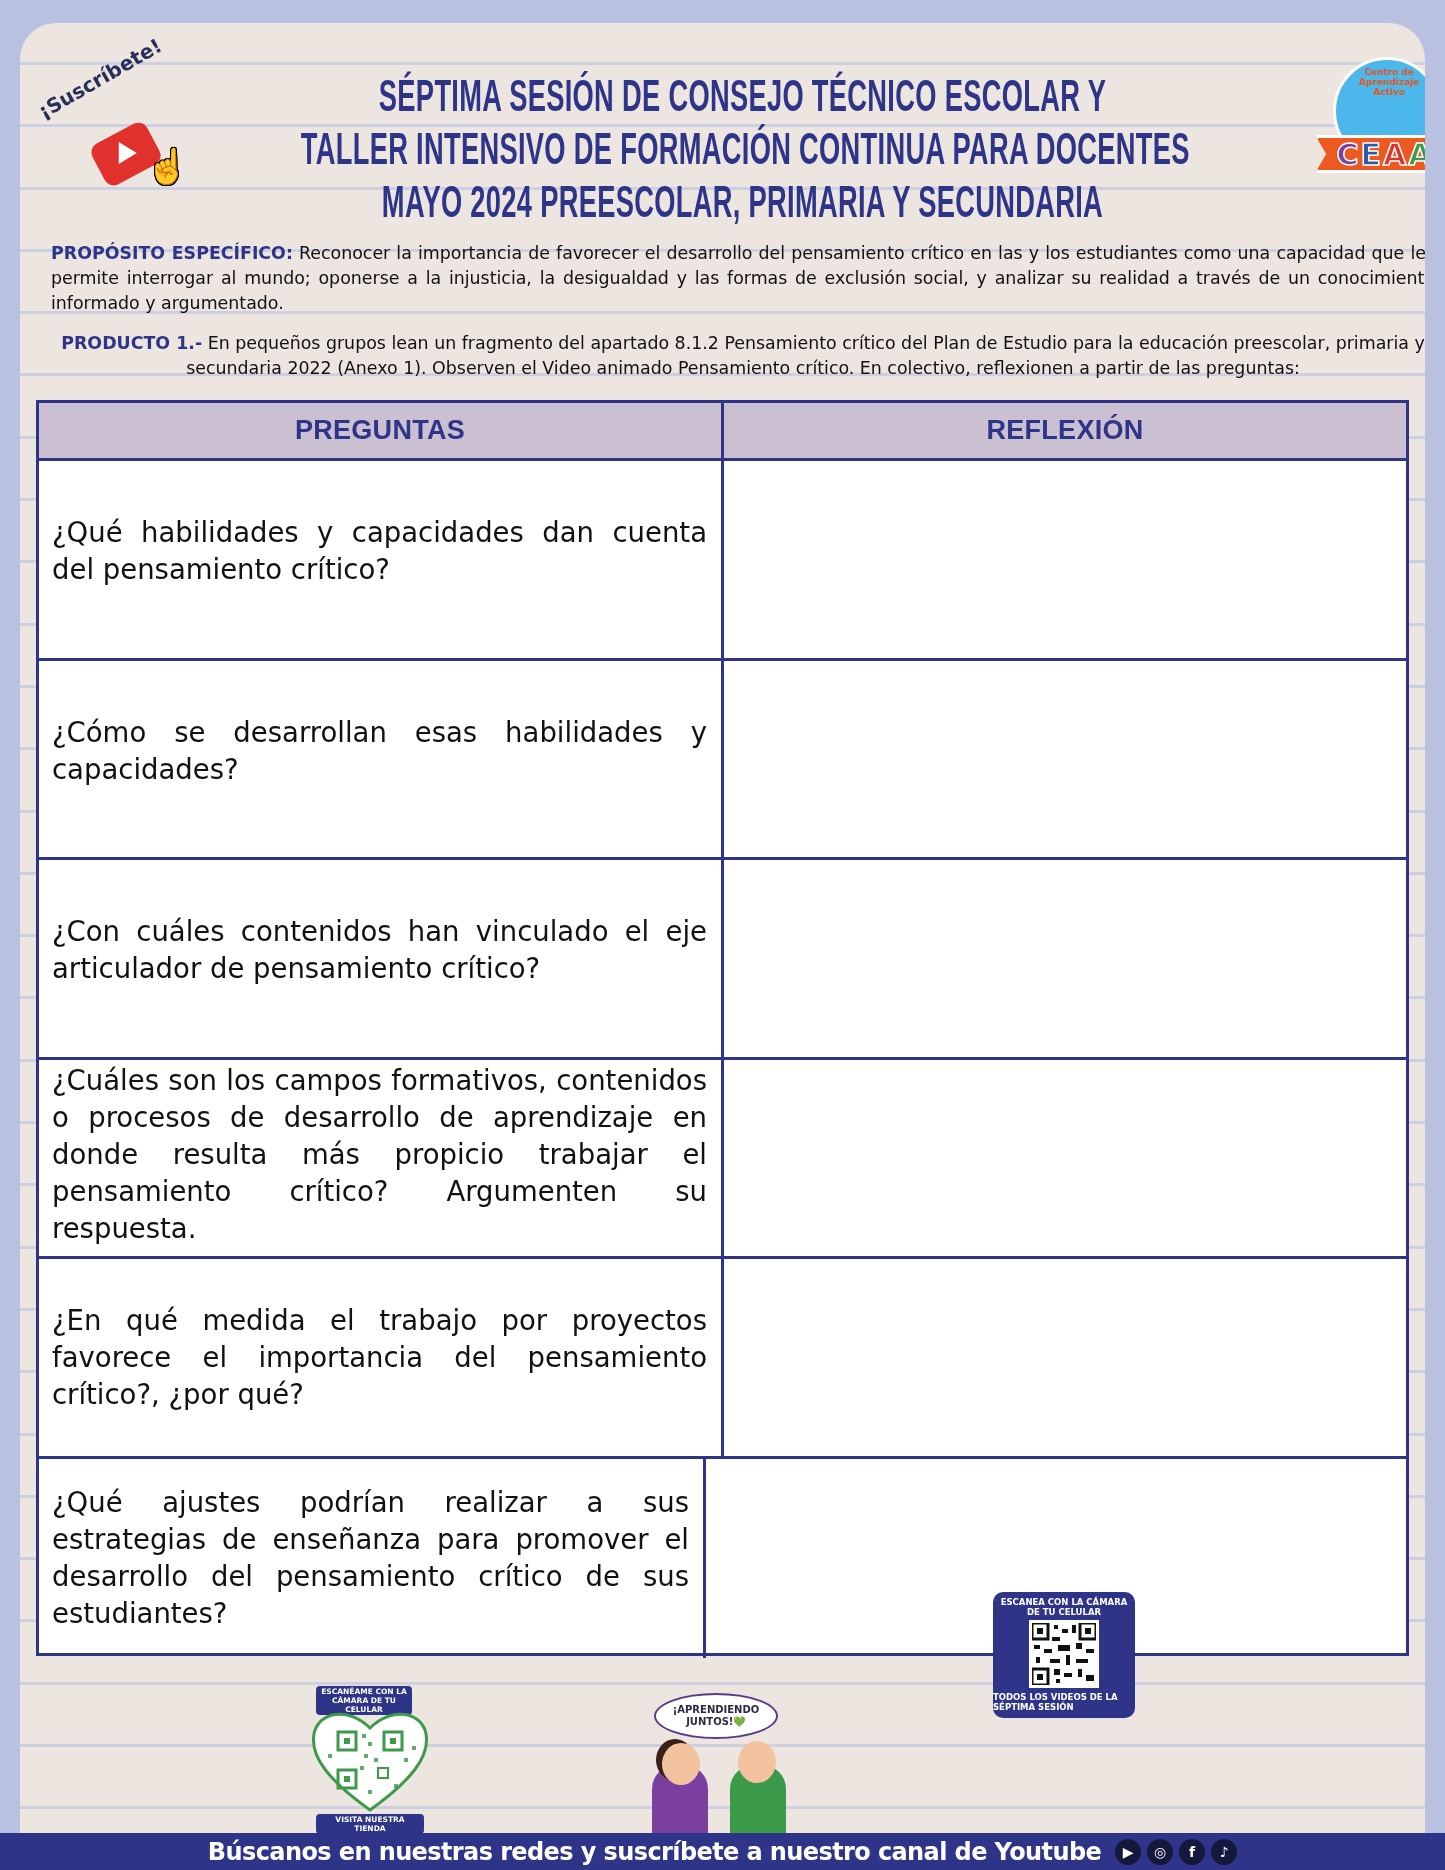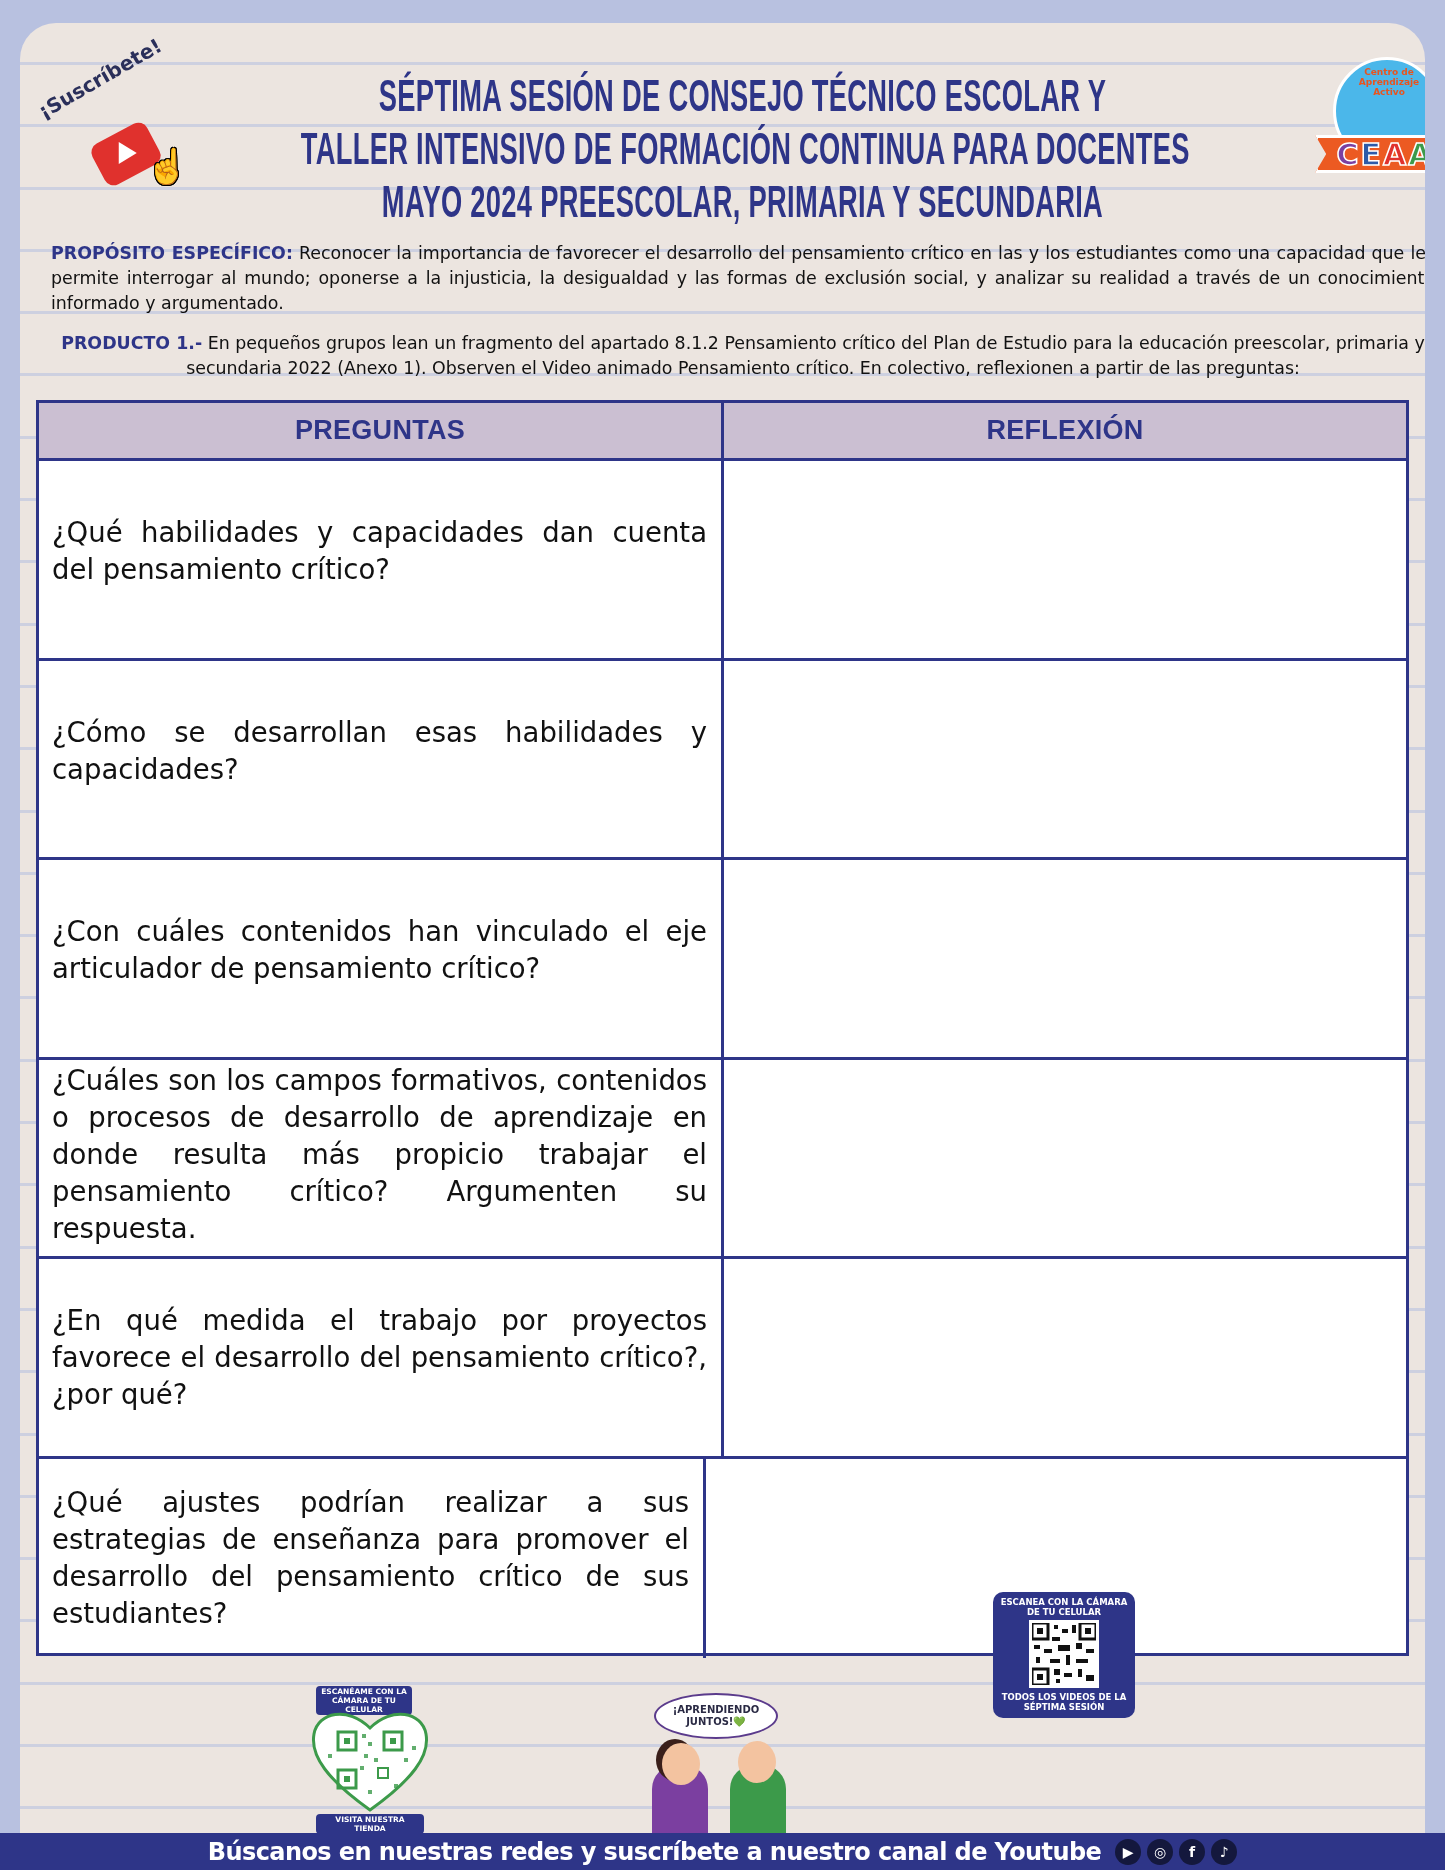--- a/index.html
+++ b/index.html
@@ -187,21 +187,21 @@
     background: #2e3588; border-radius: 10px;
   }
   .videos-qr .t1 {
     position: absolute; left: 0; right: 0; top: 5px;
     color: #fff; font-family: "DejaVu Sans", sans-serif; font-weight: bold;
     font-size: 8.5px; line-height: 10px; text-align: center;
   }
   .videos-qr .t2 {
     position: absolute; left: 0; right: 0; top: 100px;
     color: #fff; font-family: "DejaVu Sans", sans-serif; font-weight: bold;
-    font-size: 8.5px; line-height: 10px; text-align: center;
+    font-size: 8.5px; line-height: 10px; text-align: left;
   }
   .qr-square {
     position: absolute; left: 36px; top: 28px; width: 70px; height: 68px;
     background: #fff; padding: 3px;
   }
   .footer-bar {
     position: absolute; left: 0; top: 1833px; width: 1445px; height: 37px;
     background: #2e3588;
     display: flex; align-items: center; justify-content: center;
   }
@@ -279,21 +279,21 @@
       <div class="qcell r"></div>
     </div>
     <div class="qrow qrow-3">
       <div class="qcell q">
           <p class="qtext">¿Cuáles son los campos formativos, contenidos o procesos de desarrollo de aprendizaje en donde resulta más propicio trabajar el pensamiento crítico? Argumenten su respuesta.</p>
         </div>
       <div class="qcell r"></div>
     </div>
     <div class="qrow qrow-4">
       <div class="qcell q">
-          <p class="qtext">¿En qué medida el trabajo por proyectos favorece el desarrollo del pensamiento crítico?, ¿por qué?</p>
+          <p class="qtext">¿En qué medida el trabajo por proyectos favorece el importancia del pensamiento crítico?, ¿por qué?</p>
         </div>
       <div class="qcell r"></div>
     </div>
     <div class="qrow qrow-5">
       <div class="qcell q">
           <p class="qtext">¿Qué ajustes podrían realizar a sus estrategias de enseñanza para promover el desarrollo del pensamiento crítico de sus estudiantes?</p>
         </div>
       <div class="qcell r"></div>
     </div>
   </div>

